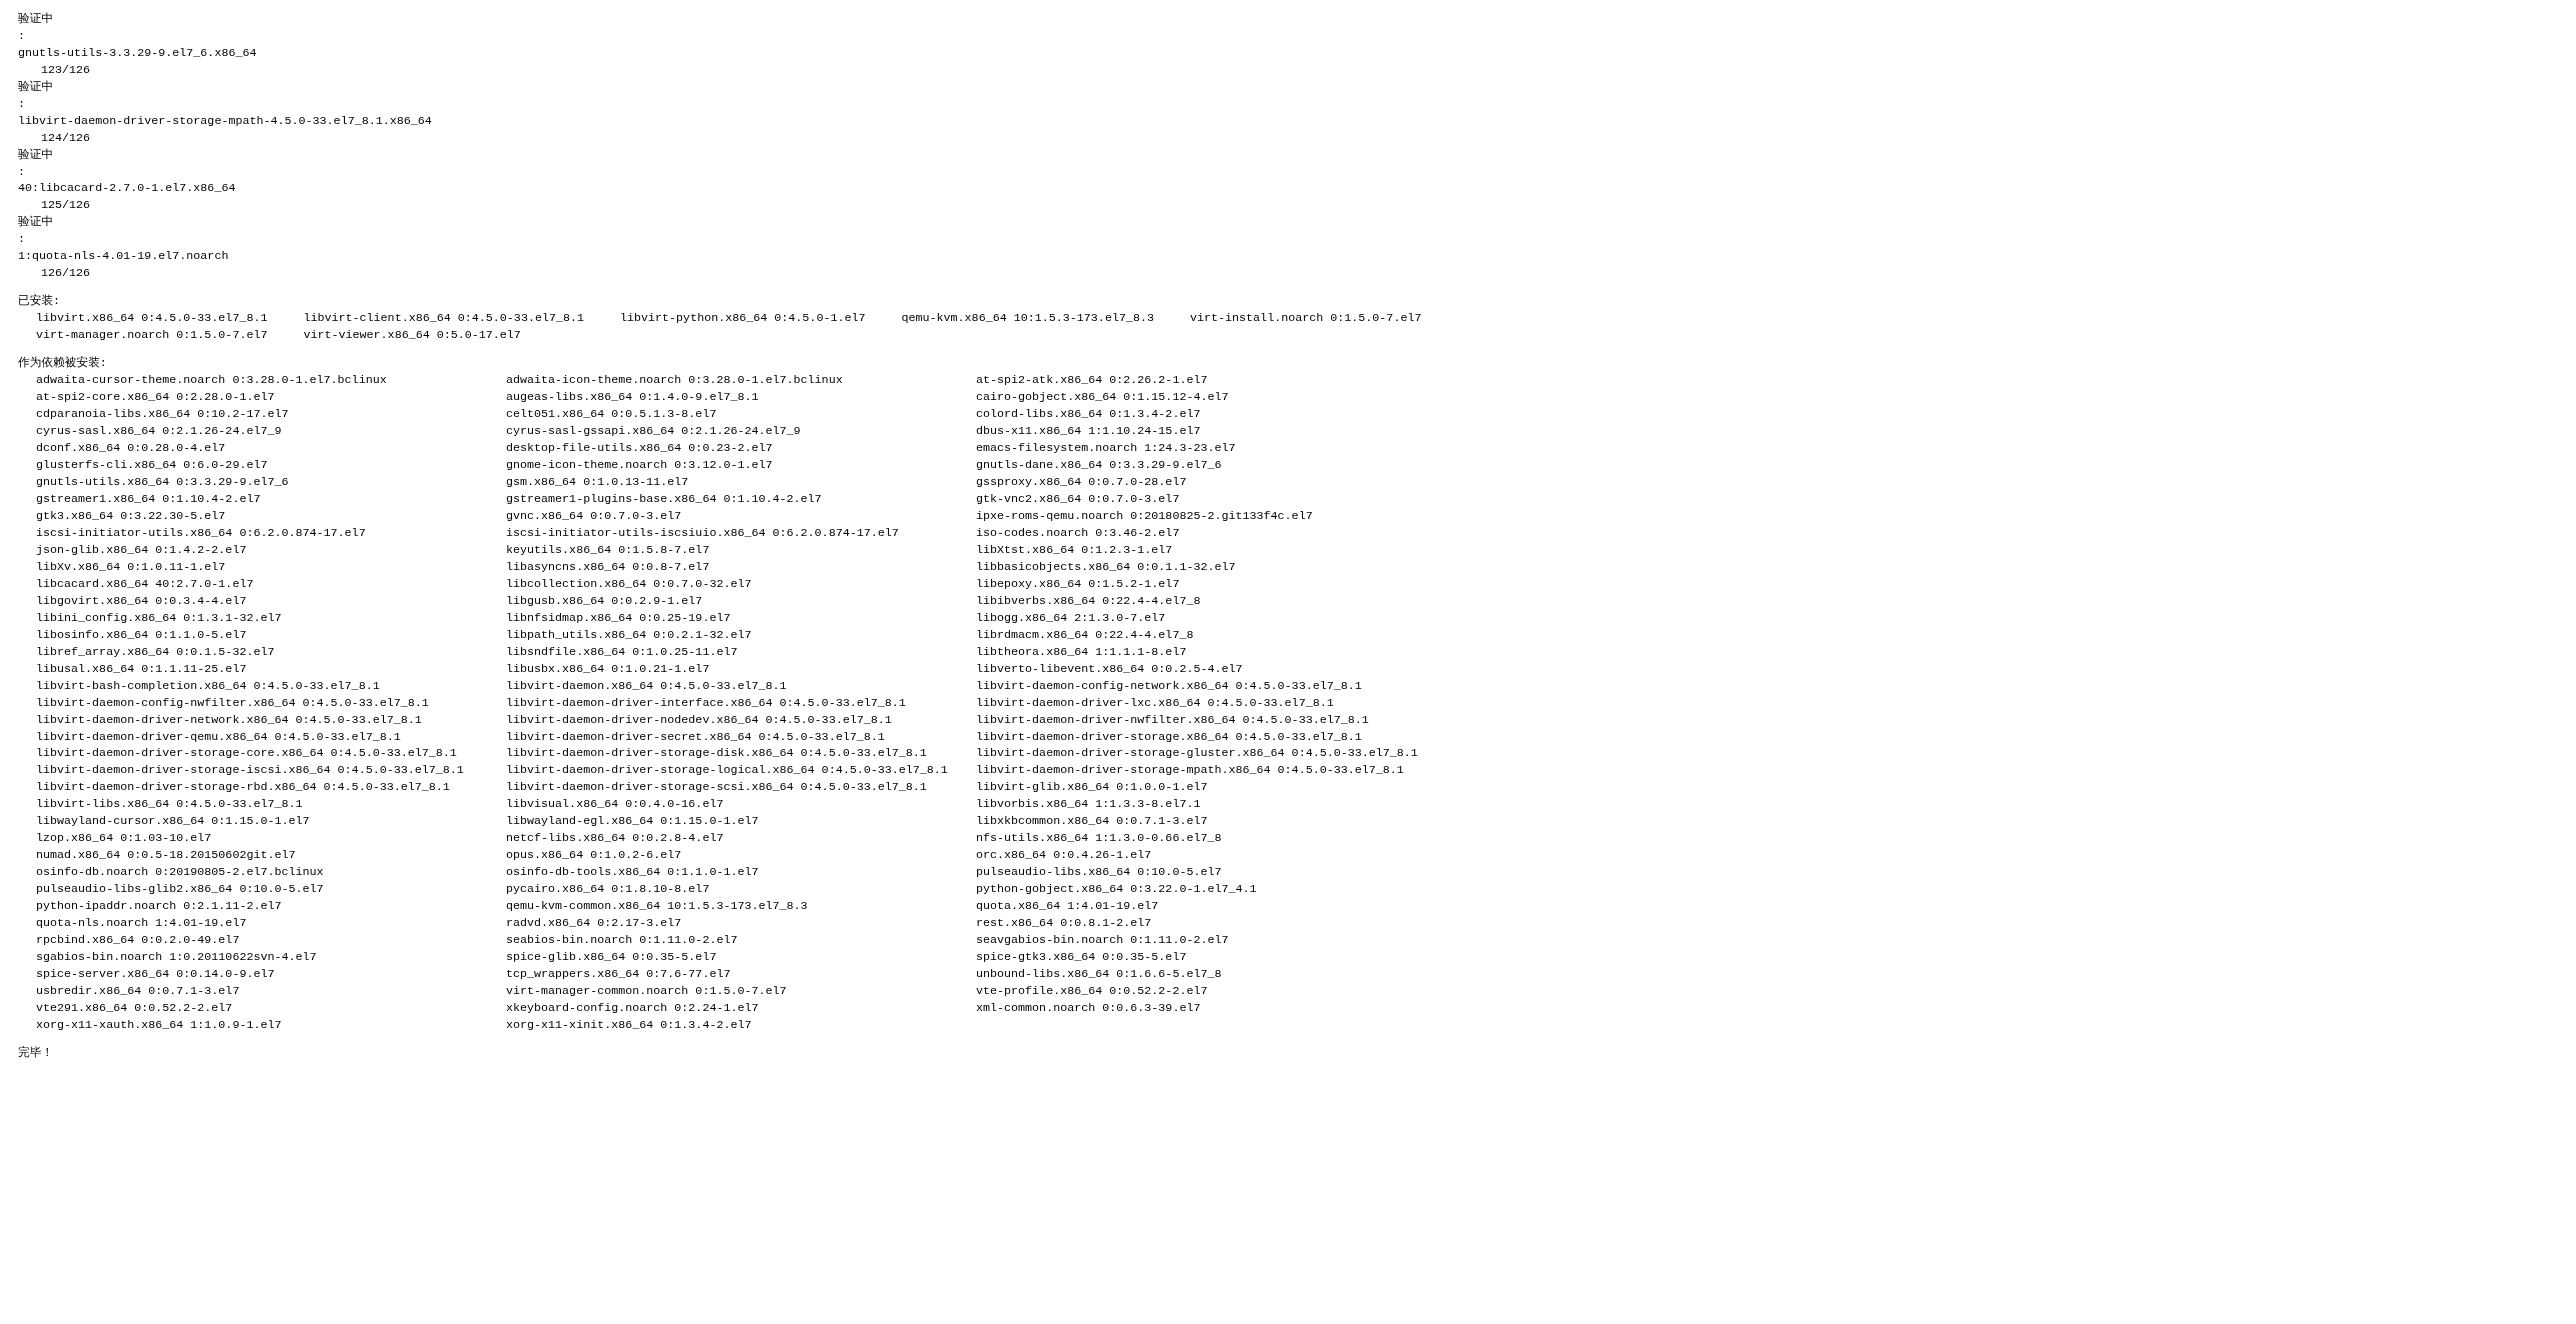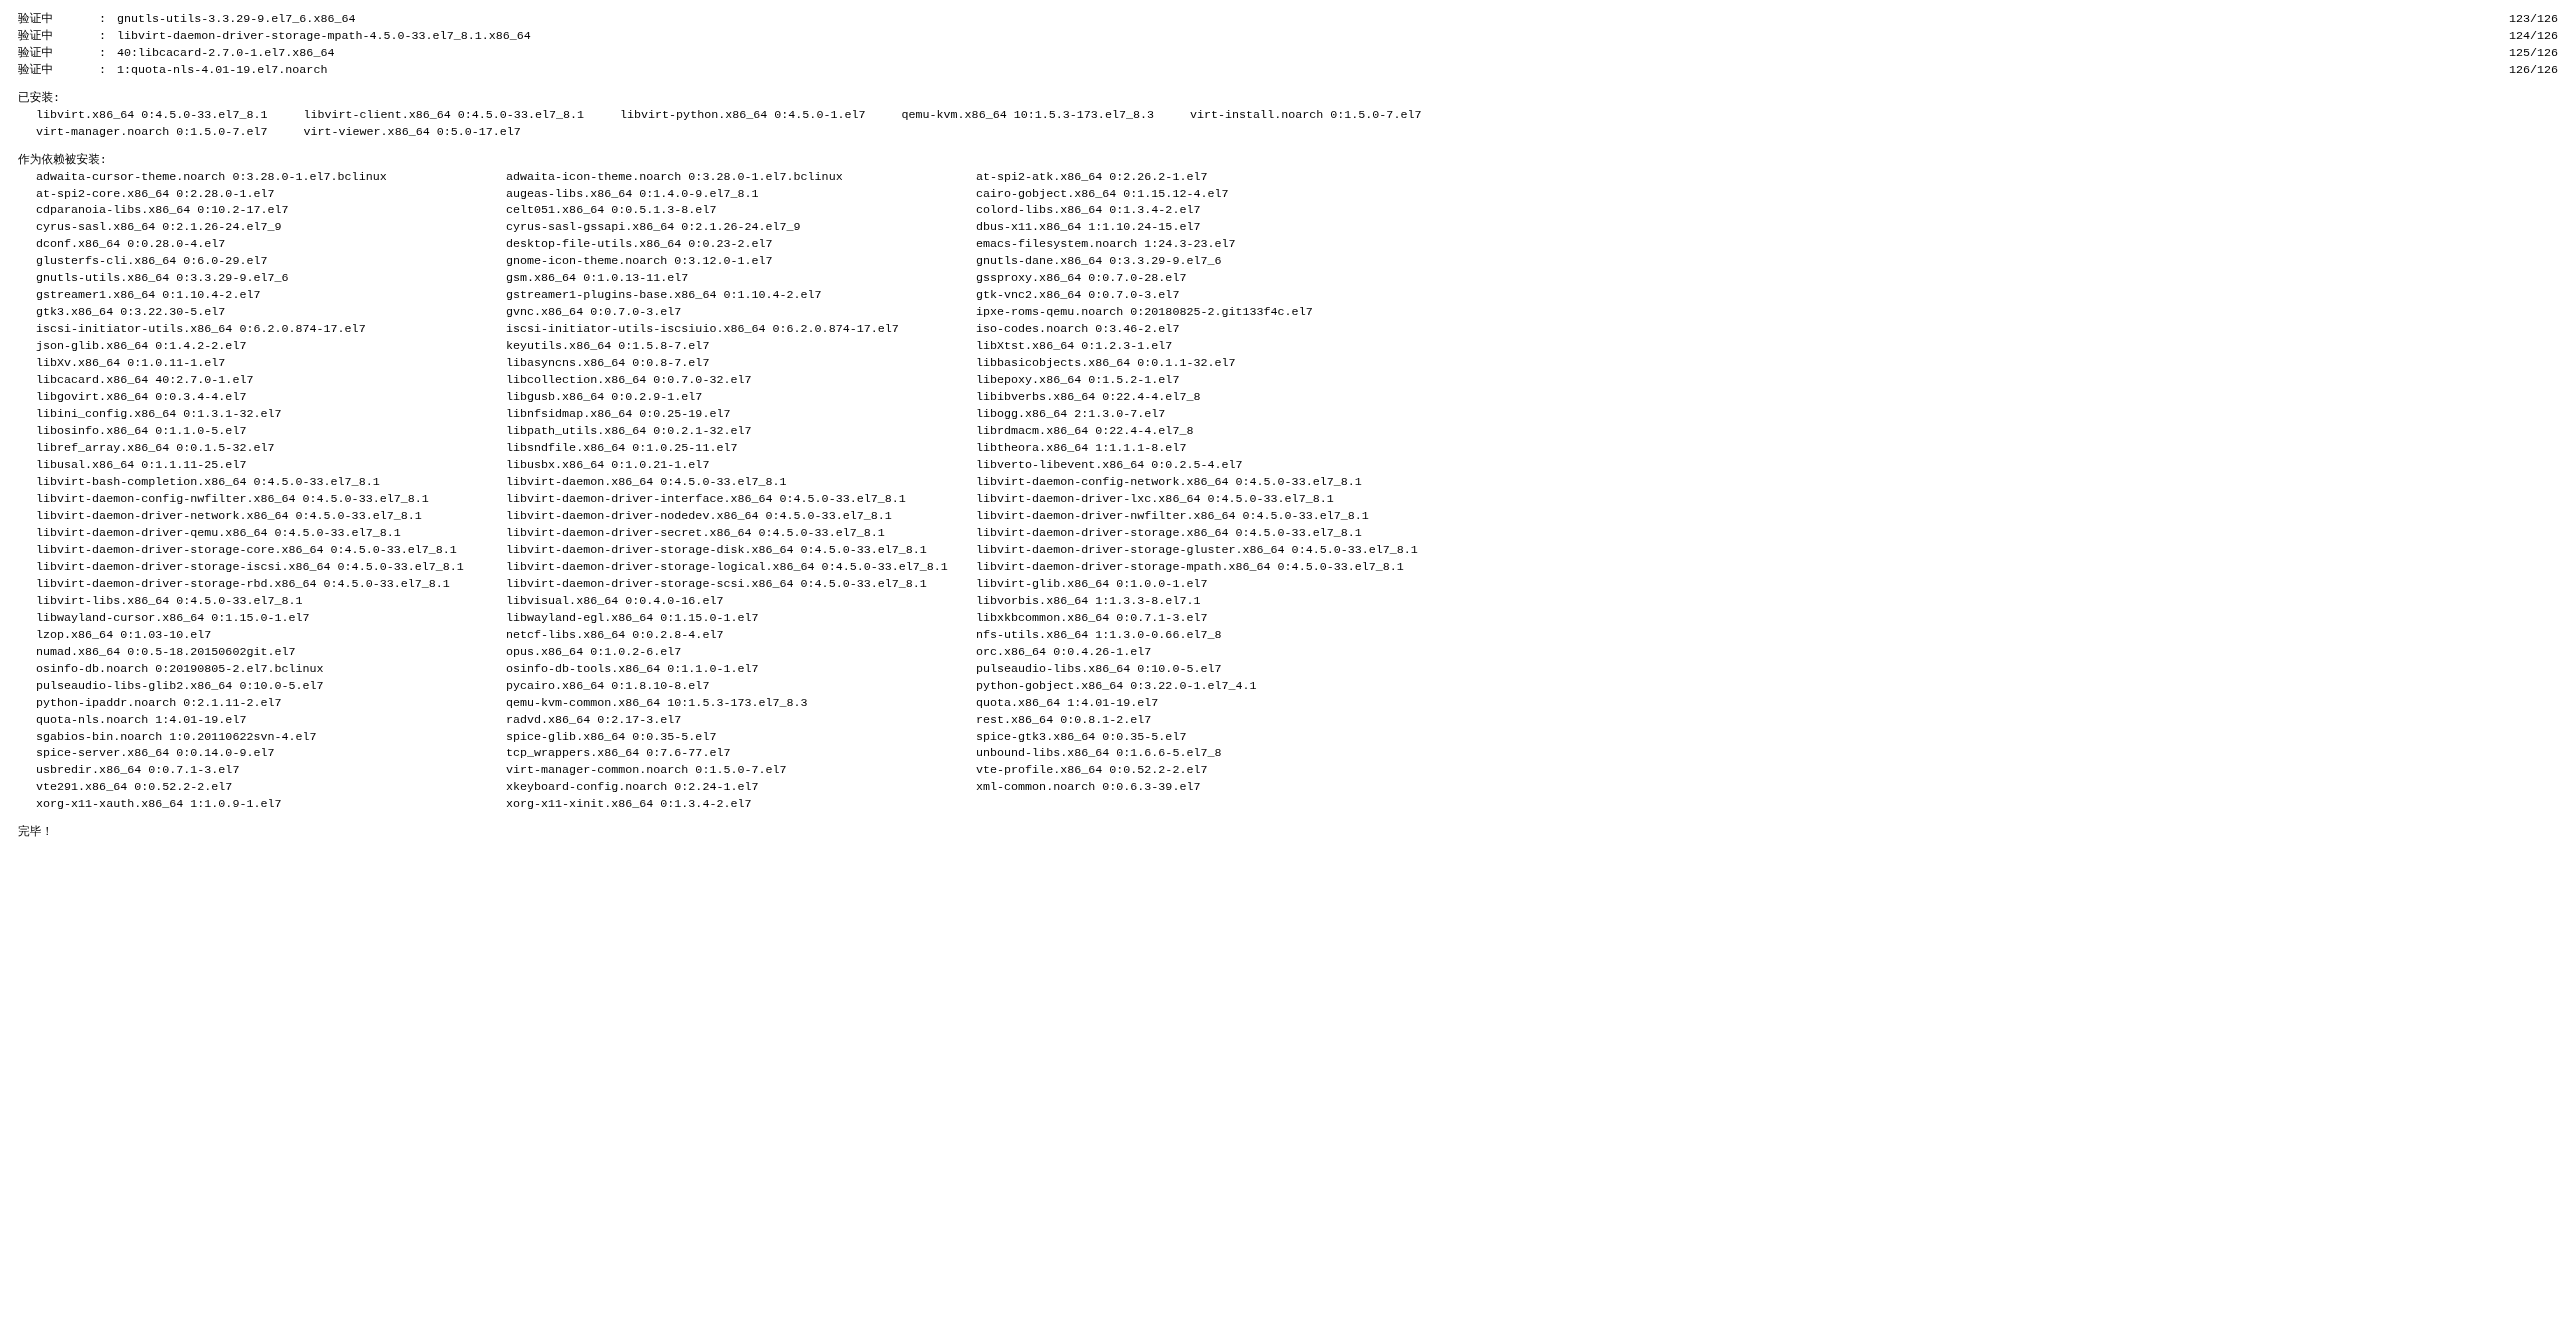--- a/index.html
+++ b/index.html
@@ -5,21 +5,21 @@
   html, body {
     margin: 0;
     padding: 5.4px 9px;
     background: #ffffff;
     color: #000000;
     font-family: "Menlo", "Consolas", "Courier New", monospace;
     font-size: 11.7px;
     line-height: 1.45;
     white-space: nowrap;
   }
-  .verify-row { display: flex; }
+  .verify-row { display: flex; flex-direction: column; }
   .verify-label { width: 81px; }
   .verify-colon { width: 18px; }
   .verify-pkg { flex: 1; font-family: Liberation Mono, monospace; }
   .verify-count { width: 72px; text-align: right; }
   .section-title { margin-top: 11px; }
   .installed-rows { margin-left: 18px; }
   .installed-row span { display: inline-block; margin-right: 36px; }
   .dep-grid { margin-left: 18px; }
   .dep-row { display: flex; }
   .dep-col { flex: 0 0 470px; }
@@ -224,20 +224,25 @@
       <span class="dep-col">python-ipaddr.noarch 0:2.1.11-2.el7</span>
       <span class="dep-col c2">qemu-kvm-common.x86_64 10:1.5.3-173.el7_8.3</span>
       <span class="dep-col c3">quota.x86_64 1:4.01-19.el7</span>
     </div>
     <div class="dep-row">
       <span class="dep-col">quota-nls.noarch 1:4.01-19.el7</span>
       <span class="dep-col c2">radvd.x86_64 0:2.17-3.el7</span>
       <span class="dep-col c3">rest.x86_64 0:0.8.1-2.el7</span>
     </div>
     <div class="dep-row">
+      <span class="dep-col">rpcbind.x86_64 0:0.2.0-49.el7</span>
+      <span class="dep-col c2">seabios-bin.noarch 0:1.11.0-2.el7</span>
+      <span class="dep-col c3">seavgabios-bin.noarch 0:1.11.0-2.el7</span>
+    </div>
+    <div class="dep-row">
       <span class="dep-col">sgabios-bin.noarch 1:0.20110622svn-4.el7</span>
       <span class="dep-col c2">spice-glib.x86_64 0:0.35-5.el7</span>
       <span class="dep-col c3">spice-gtk3.x86_64 0:0.35-5.el7</span>
     </div>
     <div class="dep-row">
       <span class="dep-col">spice-server.x86_64 0:0.14.0-9.el7</span>
       <span class="dep-col c2">tcp_wrappers.x86_64 0:7.6-77.el7</span>
       <span class="dep-col c3">unbound-libs.x86_64 0:1.6.6-5.el7_8</span>
     </div>
     <div class="dep-row">

